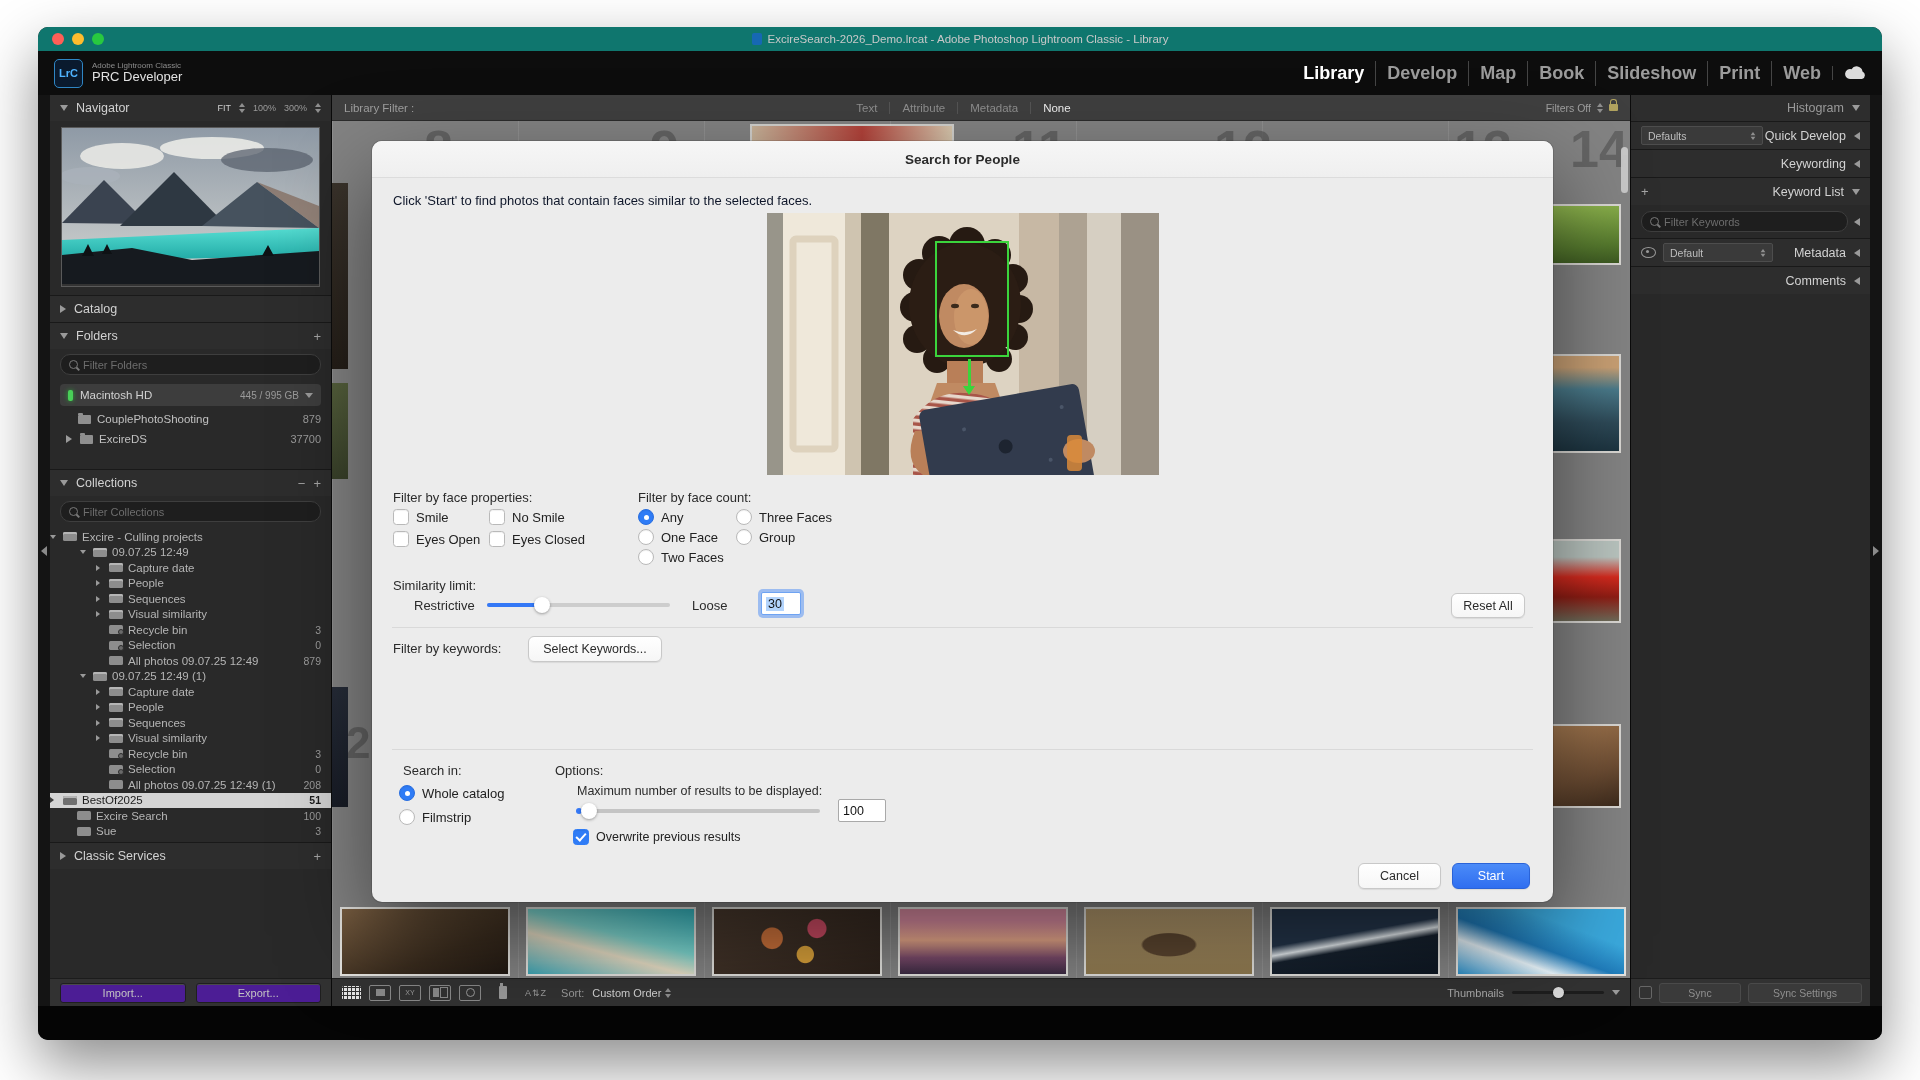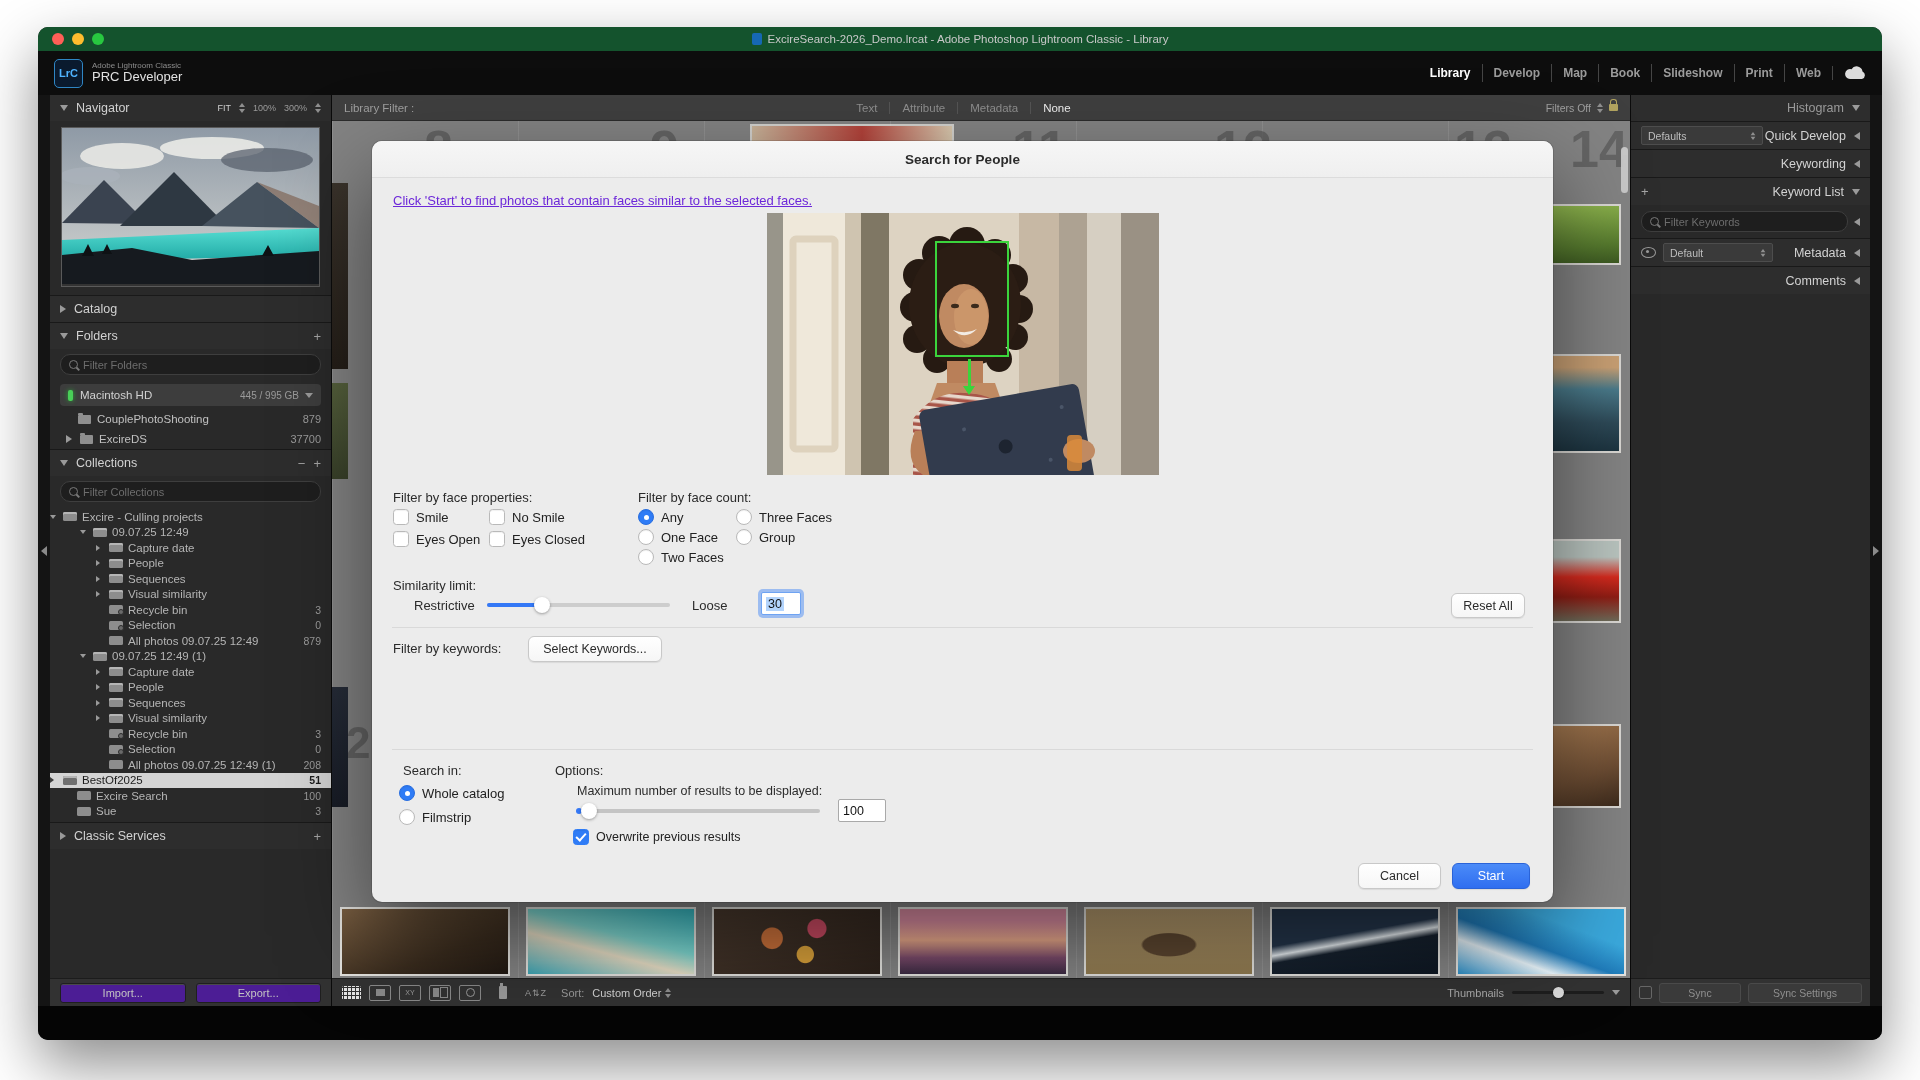--- a/index.html
+++ b/index.html
@@ -1,33 +1,33 @@
 <!DOCTYPE html>
 <html><head>
 <meta charset="utf-8">
 <style>
   html,body{margin:0;padding:0;}
   body{width:1920px;height:1080px;background:#fff;position:relative;overflow:hidden;
        font-family:"Liberation Sans",sans-serif;-webkit-font-smoothing:antialiased;}
   .w{position:absolute;left:38px;top:27px;width:1844px;height:1013px;border-radius:10px;
      overflow:hidden;background:#181818;box-shadow:0 25px 60px rgba(0,0,0,.45);}
   
-  .titlebar{height:24px;background:#14532d;display:flex;align-items:center;justify-content:center;
+  .titlebar{height:24px;background:#0f766e;display:flex;align-items:center;justify-content:center;
             color:#c9c9c9;font-size:11.5px;position:relative;}
   .tl{position:absolute;left:14px;top:6px;display:flex;gap:8px;}
   .tl i{width:12px;height:12px;border-radius:50%;display:block;}
   .doc{display:inline-block;width:10px;height:12px;background:#1668b3;border-radius:2px;margin-right:6px;}
   
   .apphdr{height:44px;background:#0d0d0d;display:flex;align-items:center;padding:0 16px;}
   .logo{width:27px;height:27px;border-radius:5px;background:#0a1a2e;border:1.5px solid #2f86c4;
         color:#4fb3ff;font-size:11px;font-weight:bold;display:flex;align-items:center;justify-content:center;}
   .brand{margin-left:9px;line-height:1.15;}
   .brand .s{font-size:8px;color:#8d8d8d;}
   .brand .l{font-size:13px;color:#e2e2e2;}
-  .modules{margin-left:auto;display:flex;align-items:center;font-size:12px;font-weight:bold;color:#9b9b9b;}
+  .modules{margin-left:auto;display:flex;align-items:center;font-size:18px;font-weight:bold;color:#9b9b9b;}
   .modules .m{padding:2px 11px;cursor:default;}
   .modules .m.active{color:#fff;}
   .modules .m + .m{border-left:1px solid #454545;}
   .cloudwrap{padding-left:11px;border-left:1px solid #454545;display:flex;align-items:center;}
   
   .main{display:flex;height:911px;}
   .gut{width:12px;background:#141414;position:relative;}
   .garr{position:absolute;top:50%;margin-top:-5px;width:0;height:0;}
   .garr.left{left:3px;border-top:5px solid transparent;border-bottom:5px solid transparent;border-right:6px solid #8a8a8a;}
   .garr.right{right:3px;border-top:5px solid transparent;border-bottom:5px solid transparent;border-left:6px solid #8a8a8a;}
@@ -150,21 +150,21 @@
   .syncico{width:11px;height:11px;border:1px solid #666;border-radius:2px;flex:0 0 auto;}
   .sbtn{height:18px;background:#3a3a3a;border:1px solid #4a4a4a;border-radius:3px;color:#8f8f8f;font-size:10.5px;
         display:flex;align-items:center;justify-content:center;}
   .sbtn.s1{flex:1;} .sbtn.s2{flex:1.4;}
   
   .dlg{position:absolute;left:334px;top:114px;width:1181px;height:761px;background:#ececec;border-radius:10px;
        box-shadow:0 35px 90px rgba(0,0,0,.5),0 0 0 1px rgba(0,0,0,.12);z-index:50;color:#2b2b2b;font-size:13px;}
   .dlgtitle{position:absolute;top:0;left:0;right:0;height:36px;display:flex;align-items:center;justify-content:center;
             font-size:13.5px;font-weight:bold;color:#2b2b2b;background:linear-gradient(#f6f6f6,#efefef);
             border-bottom:1px solid #dcdcdc;border-radius:10px 10px 0 0;}
-  .instr{position:absolute;left:21px;top:52px;font-size:13px;color:#6d28d9;text-decoration:underline;}
+  .instr{position:absolute;left:21px;top:52px;font-size:13px;color:#0f172a;}
   .photo{position:absolute;left:395px;top:72px;width:392px;height:262px;overflow:hidden;background:#ddd3c2;}
   .facebox{position:absolute;left:168px;top:28px;width:70px;height:112px;border:2.5px solid #3bd43c;}
   .farrow-line{position:absolute;left:201px;top:146px;width:3px;height:28px;background:#3bd43c;}
   .farrow-head{position:absolute;left:196px;top:173px;width:0;height:0;border-left:6px solid transparent;border-right:6px solid transparent;border-top:9px solid #3bd43c;}
   .grplabel{position:absolute;font-size:13px;color:#2b2b2b;}
   .ctl{position:absolute;display:flex;align-items:center;gap:7px;font-size:13px;color:#222;}
   .cb{width:14px;height:14px;border-radius:3.5px;background:#fff;border:1px solid #b9b9b9;box-shadow:inset 0 1px 1px rgba(0,0,0,.06);flex:0 0 auto;}
   .cb.on{background:#2f7cf6;border-color:#2f7cf6;position:relative;}
   .cb.on:after{content:"";position:absolute;left:4px;top:1px;width:4px;height:8px;border:solid #fff;border-width:0 2px 2px 0;transform:rotate(42deg);}
   .rb{width:14px;height:14px;border-radius:50%;background:#fff;border:1px solid #b9b9b9;box-shadow:inset 0 1px 1px rgba(0,0,0,.06);flex:0 0 auto;}
@@ -302,21 +302,21 @@
         <span>CouplePhotoShooting</span>
         <span class="cnt">879</span>
       </div>
       <div class="frow" style="padding-left:16px">
         <span class="tri closed" style="margin-right:2px"></span>
         <span class="fico"></span>
         <span>ExcireDS</span>
         <span class="cnt">37700</span>
       </div>
 
-      <div class="phead" style="margin-top:0">
+      <div class="phead" style="margin-top:20px">
         <span class="tri open"></span>
         <span>Collections</span>
         <span class="right">
           <span class="plus">−</span>
           <span class="plus">+</span>
         </span>
       </div>
       <div class="pillrow">
           <div class="pill">
         <span class="mag"></span>

